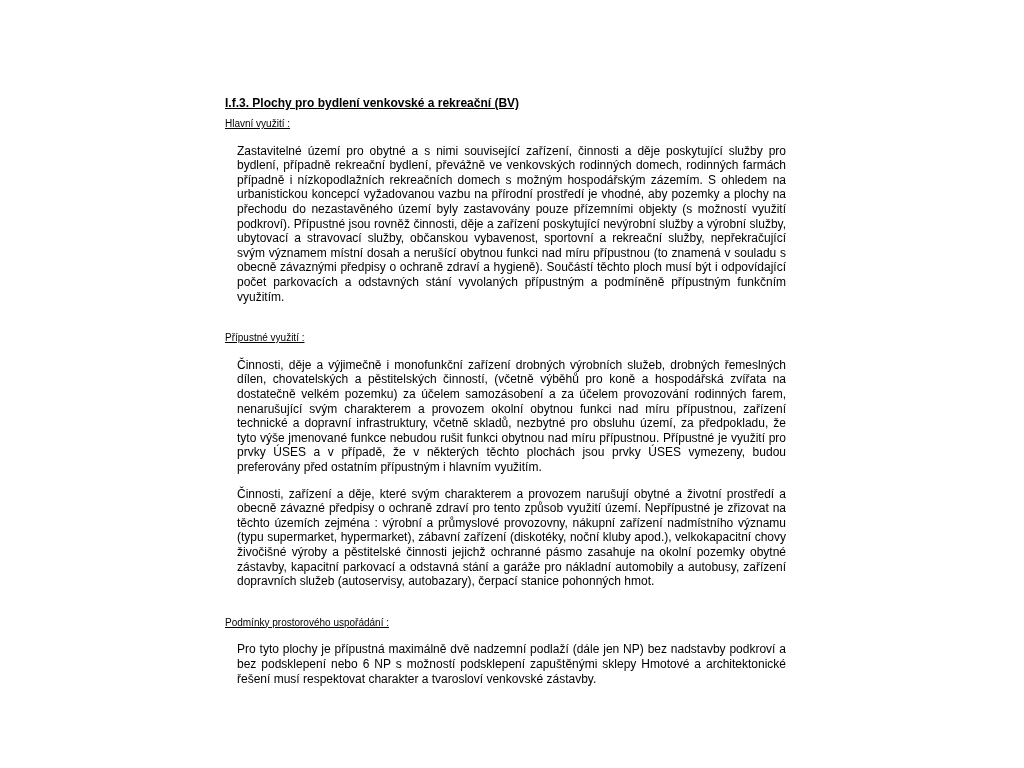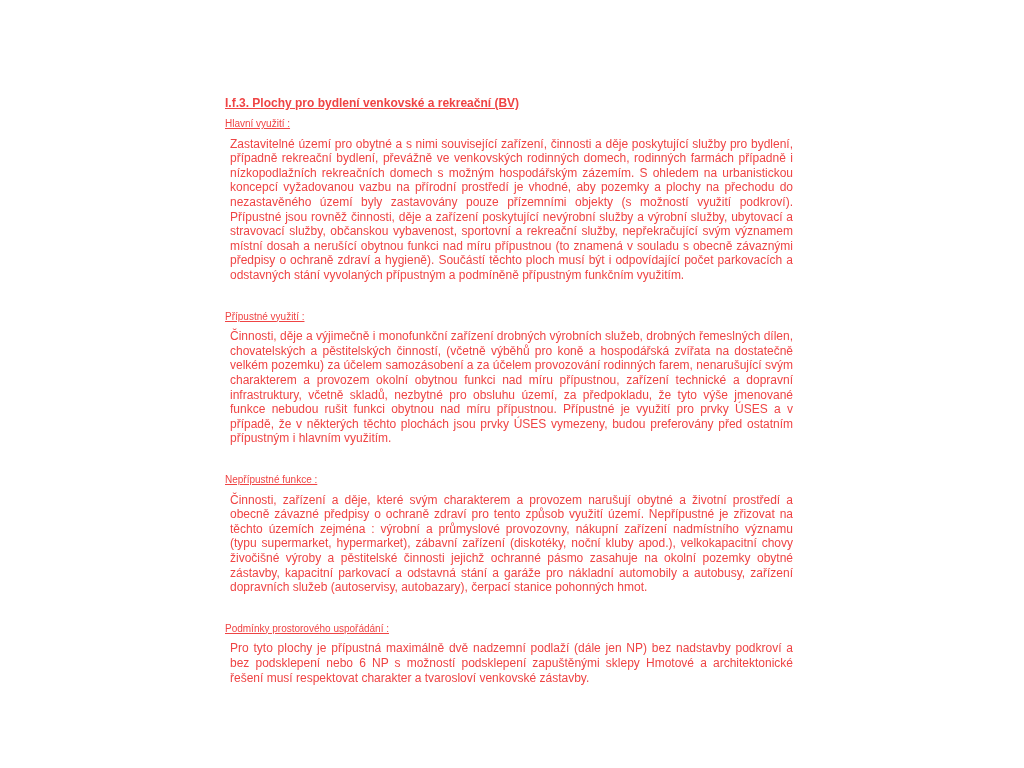--- a/index.html
+++ b/index.html
@@ -16,21 +16,21 @@
     width: 1024px;
     height: 768px;
     background: #ffffff;
     overflow: hidden;
   }
   .doc {
     position: absolute;
     left: 225px;
     top: 96px;
     width: 573px;
-    color: #ef4444;
+    color: #000000;
     font-size: 12px;
     line-height: 14.6px;
   }
   .doc-title {
     font-weight: bold;
     text-decoration: underline;
     margin: 0 0 6.5px 0;
     font-size: 12px;
     line-height: 14.6px;
   }
@@ -38,21 +38,21 @@
     text-decoration: underline;
     margin: 0;
     font-weight: normal;
     font-size: 10px;
     line-height: 14.6px;
   }
   .section + .section .section-heading {
     margin-top: 27px;
   }
   .para {
-    margin: 5px;
+    margin: 12px;
     text-align: justify;
     text-justify: inter-word;
   }
 </style>
 </head>
 <body>
 
 <div class="page">
   <div class="doc">
 
@@ -62,21 +62,20 @@
       <p class="section-heading">Hlavní využití :</p>
       <p class="para">Zastavitelné území pro obytné a s nimi související  zařízení, činnosti a děje poskytující služby pro bydlení, případně rekreační bydlení, převážně ve venkovských rodinných domech, rodinných farmách případně i nízkopodlažních rekreačních domech s možným hospodářským zázemím. S ohledem na urbanistickou koncepcí vyžadovanou vazbu na přírodní prostředí je vhodné, aby pozemky a plochy na přechodu do nezastavěného území byly zastavovány pouze přízemními objekty (s možností využití podkroví). Přípustné jsou rovněž činnosti, děje a zařízení poskytující nevýrobní služby a výrobní služby, ubytovací a stravovací služby, občanskou vybavenost, sportovní a rekreační služby, nepřekračující svým významem místní dosah a nerušící obytnou funkci nad míru přípustnou (to znamená v souladu s obecně závaznými předpisy o ochraně zdraví a hygieně). Součástí těchto ploch musí být i odpovídající počet parkovacích a odstavných stání vyvolaných přípustným a podmíněně přípustným funkčním využitím.</p>
     </div>
 
     <div class="section">
       <p class="section-heading">Přípustné využití :</p>
       <p class="para">Činnosti, děje  a výjimečně i monofunkční  zařízení drobných výrobních služeb, drobných řemeslných dílen, chovatelských a pěstitelských činností, (včetně výběhů pro koně a hospodářská zvířata na dostatečně velkém pozemku) za účelem samozásobení a za účelem provozování rodinných farem, nenarušující svým charakterem a provozem okolní obytnou funkci nad míru přípustnou, zařízení technické a dopravní infrastruktury, včetně skladů, nezbytné pro obsluhu území, za předpokladu, že tyto výše jmenované funkce nebudou rušit funkci obytnou nad míru přípustnou. Přípustné je využití pro prvky ÚSES a v případě, že v některých těchto plochách jsou prvky ÚSES vymezeny, budou preferovány před ostatním přípustným i hlavním využitím.</p>
     </div>
 
     <div class="section">
-      <p class="section-heading">Nepřípustné funkce :</p>
       <p class="para">Činnosti, zařízení a děje, které svým charakterem a provozem narušují obytné a životní prostředí a obecně závazné předpisy o ochraně zdraví pro tento způsob využití území. Nepřípustné je zřizovat na těchto územích zejména : výrobní a průmyslové provozovny, nákupní zařízení nadmístního významu (typu supermarket, hypermarket), zábavní zařízení (diskotéky, noční kluby apod.), velkokapacitní chovy živočišné výroby a pěstitelské činnosti jejichž ochranné pásmo zasahuje na okolní pozemky obytné zástavby, kapacitní parkovací  a odstavná stání a garáže pro nákladní automobily a autobusy, zařízení dopravních služeb (autoservisy, autobazary), čerpací stanice pohonných hmot.</p>
     </div>
 
     <div class="section">
       <p class="section-heading">Podmínky prostorového uspořádání :</p>
       <p class="para">Pro tyto plochy je přípustná maximálně dvě nadzemní podlaží (dále jen NP) bez nadstavby podkroví a bez podsklepení nebo 6 NP s možností podsklepení zapuštěnými sklepy Hmotové a architektonické řešení musí respektovat charakter a tvarosloví venkovské zástavby.</p>
     </div>
 
   </div>
 </div>

